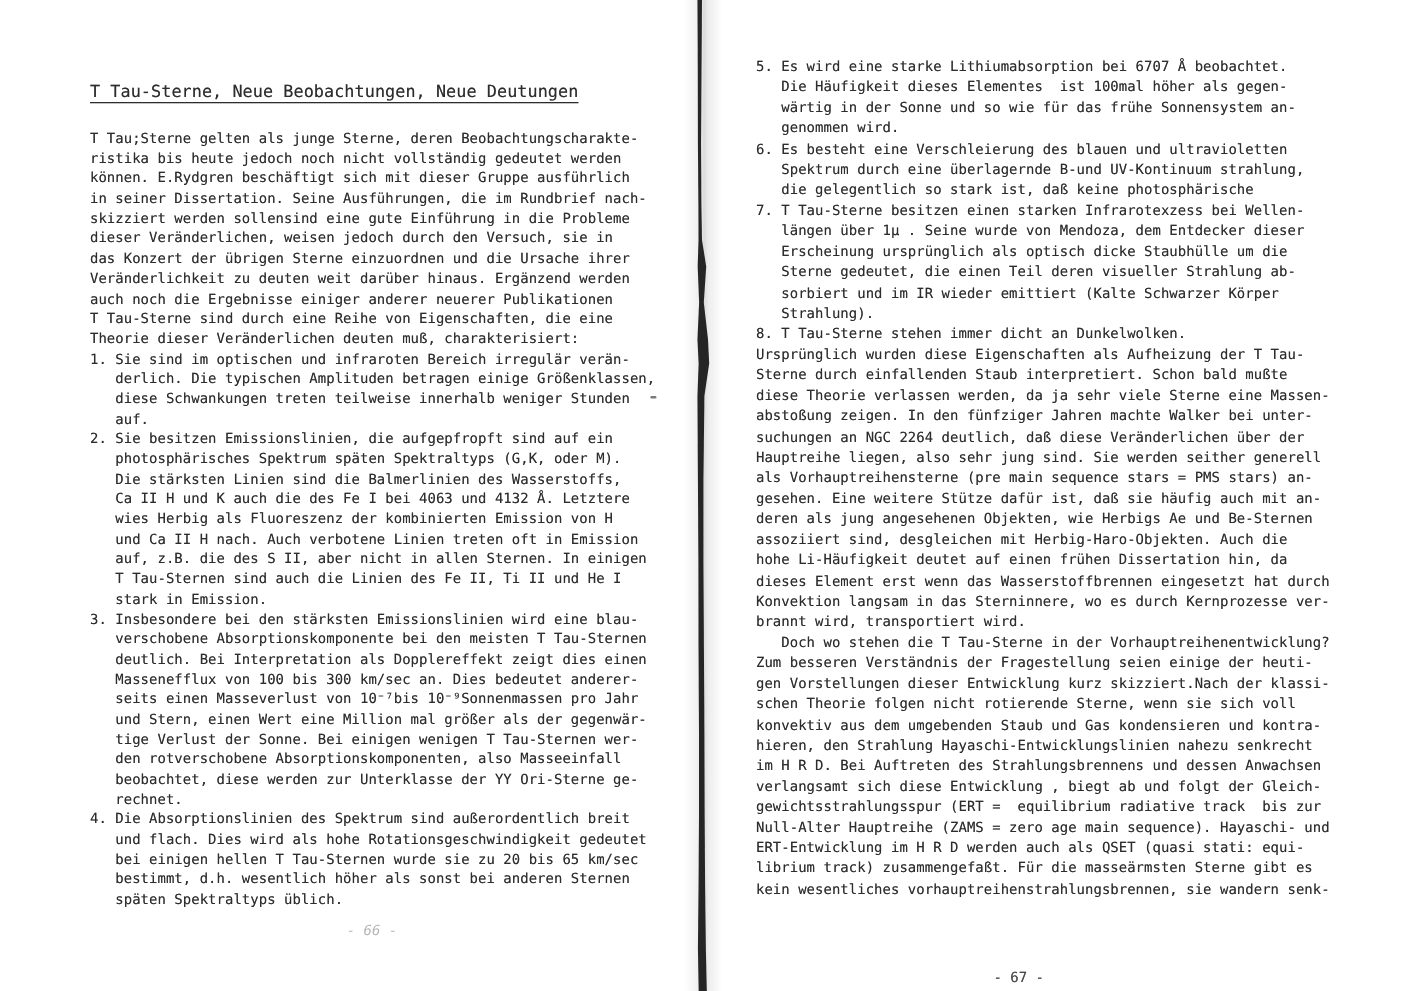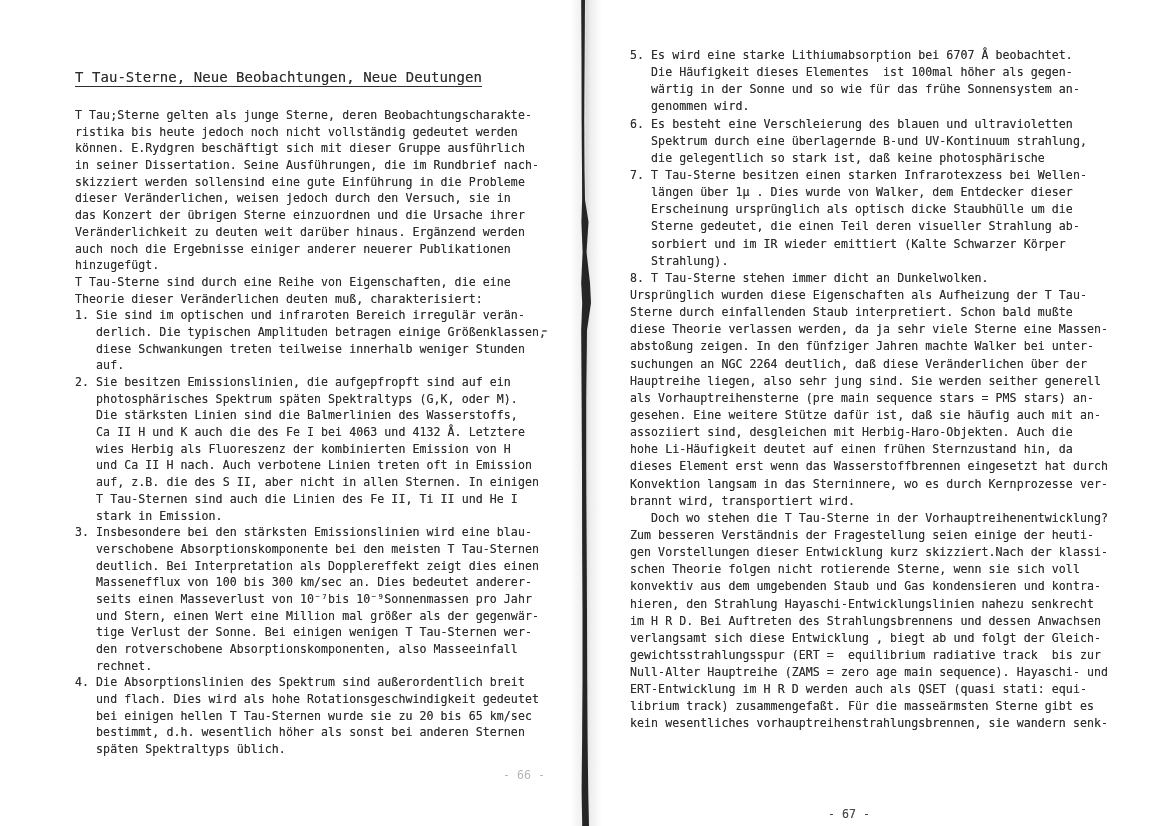--- a/index.html
+++ b/index.html
@@ -53,23 +53,24 @@
   }
   .pageno {
     position: absolute;
     font-size: 11.6px;
     white-space: pre;
   }
   .pageno-left {
     left: 0;
     top: 715px;
     width: 470px;
-    text-align: right;
+    text-align: center;
     color: #b5b5b5;
     text-shadow: none;
+    font-style: italic;
   }
   .pageno-right {
     left: 198px;
     top: 760px;
     color: #4a4a4a;
   }
   .spine {
     position: absolute;
     left: 566px;
     top: 0;
@@ -94,21 +95,20 @@
     <div id="left-lines">
         <div class="tline">T Tau;Sterne gelten als junge Sterne, deren Beobachtungscharakte-</div>
         <div class="tline">ristika bis heute jedoch noch nicht vollständig gedeutet werden</div>
         <div class="tline">können. E.Rydgren beschäftigt sich mit dieser Gruppe ausführlich</div>
         <div class="tline">in seiner Dissertation. Seine Ausführungen, die im Rundbrief nach-</div>
         <div class="tline">skizziert werden sollensind eine gute Einführung in die Probleme</div>
         <div class="tline">dieser Veränderlichen, weisen jedoch durch den Versuch, sie in</div>
         <div class="tline">das Konzert der übrigen Sterne einzuordnen und die Ursache ihrer</div>
         <div class="tline">Veränderlichkeit zu deuten weit darüber hinaus. Ergänzend werden</div>
         <div class="tline">auch noch die Ergebnisse einiger anderer neuerer Publikationen</div>
-        <div class="tline">hinzugefügt.</div>
         <div class="tline">T Tau-Sterne sind durch eine Reihe von Eigenschaften, die eine</div>
         <div class="tline">Theorie dieser Veränderlichen deuten muß, charakterisiert:</div>
         <div class="tline">1. Sie sind im optischen und infraroten Bereich irregulär verän-</div>
         <div class="tline">   derlich. Die typischen Amplituden betragen einige Größenklassen,</div>
         <div class="tline">   diese Schwankungen treten teilweise innerhalb weniger Stunden</div>
         <div class="tline">   auf.</div>
         <div class="tline">2. Sie besitzen Emissionslinien, die aufgepfropft sind auf ein</div>
         <div class="tline">   photosphärisches Spektrum späten Spektraltyps (G,K, oder M).</div>
         <div class="tline">   Die stärksten Linien sind die Balmerlinien des Wasserstoffs,</div>
         <div class="tline">   Ca II H und K auch die des Fe I bei 4063 und 4132 Å. Letztere</div>
@@ -118,20 +118,21 @@
         <div class="tline">   T Tau-Sternen sind auch die Linien des Fe II, Ti II und He I</div>
         <div class="tline">   stark in Emission.</div>
         <div class="tline">3. Insbesondere bei den stärksten Emissionslinien wird eine blau-</div>
         <div class="tline">   verschobene Absorptionskomponente bei den meisten T Tau-Sternen</div>
         <div class="tline">   deutlich. Bei Interpretation als Dopplereffekt zeigt dies einen</div>
         <div class="tline">   Massenefflux von 100 bis 300 km/sec an. Dies bedeutet anderer-</div>
         <div class="tline">   seits einen Masseverlust von 10⁻⁷bis 10⁻⁹Sonnenmassen pro Jahr</div>
         <div class="tline">   und Stern, einen Wert eine Million mal größer als der gegenwär-</div>
         <div class="tline">   tige Verlust der Sonne. Bei einigen wenigen T Tau-Sternen wer-</div>
         <div class="tline">   den rotverschobene Absorptionskomponenten, also Masseeinfall</div>
+        <div class="tline">   beobachtet, diese werden zur Unterklasse der YY Ori-Sterne ge-</div>
         <div class="tline">   rechnet.</div>
         <div class="tline">4. Die Absorptionslinien des Spektrum sind außerordentlich breit</div>
         <div class="tline">   und flach. Dies wird als hohe Rotationsgeschwindigkeit gedeutet</div>
         <div class="tline">   bei einigen hellen T Tau-Sternen wurde sie zu 20 bis 65 km/sec</div>
         <div class="tline">   bestimmt, d.h. wesentlich höher als sonst bei anderen Sternen</div>
         <div class="tline">   späten Spektraltyps üblich.</div>
       </div>
     <div class="pageno pageno-left">- 66 -</div>
   </section>
 
@@ -164,36 +165,37 @@
   <section class="page page-right">
     <div id="right-lines">
         <div class="tline rline">5. Es wird eine starke Lithiumabsorption bei 6707 Å beobachtet.</div>
         <div class="tline rline">   Die Häufigkeit dieses Elementes  ist 100mal höher als gegen-</div>
         <div class="tline rline">   wärtig in der Sonne und so wie für das frühe Sonnensystem an-</div>
         <div class="tline rline">   genommen wird.</div>
         <div class="tline rline">6. Es besteht eine Verschleierung des blauen und ultravioletten</div>
         <div class="tline rline">   Spektrum durch eine überlagernde B-und UV-Kontinuum strahlung,</div>
         <div class="tline rline">   die gelegentlich so stark ist, daß keine photosphärische</div>
         <div class="tline rline">7. T Tau-Sterne besitzen einen starken Infrarotexzess bei Wellen-</div>
-        <div class="tline rline">   längen über 1μ . Dies wurde von Walker, dem Entdecker dieser</div>
+        <div class="tline rline">   längen über 1μ . Seine wurde von Mendoza, dem Entdecker dieser</div>
         <div class="tline rline">   Erscheinung ursprünglich als optisch dicke Staubhülle um die</div>
         <div class="tline rline">   Sterne gedeutet, die einen Teil deren visueller Strahlung ab-</div>
         <div class="tline rline">   sorbiert und im IR wieder emittiert (Kalte Schwarzer Körper</div>
         <div class="tline rline">   Strahlung).</div>
         <div class="tline rline">8. T Tau-Sterne stehen immer dicht an Dunkelwolken.</div>
         <div class="tline rline">Ursprünglich wurden diese Eigenschaften als Aufheizung der T Tau-</div>
         <div class="tline rline">Sterne durch einfallenden Staub interpretiert. Schon bald mußte</div>
         <div class="tline rline">diese Theorie verlassen werden, da ja sehr viele Sterne eine Massen-</div>
         <div class="tline rline">abstoßung zeigen. In den fünfziger Jahren machte Walker bei unter-</div>
         <div class="tline rline">suchungen an NGC 2264 deutlich, daß diese Veränderlichen über der</div>
         <div class="tline rline">Hauptreihe liegen, also sehr jung sind. Sie werden seither generell</div>
         <div class="tline rline">als Vorhauptreihensterne (pre main sequence stars = PMS stars) an-</div>
         <div class="tline rline">gesehen. Eine weitere Stütze dafür ist, daß sie häufig auch mit an-</div>
+        <div class="tline rline">deren als jung angesehenen Objekten, wie Herbigs Ae und Be-Sternen</div>
         <div class="tline rline">assoziiert sind, desgleichen mit Herbig-Haro-Objekten. Auch die</div>
-        <div class="tline rline">hohe Li-Häufigkeit deutet auf einen frühen Sternzustand hin, da</div>
+        <div class="tline rline">hohe Li-Häufigkeit deutet auf einen frühen Dissertation hin, da</div>
         <div class="tline rline">dieses Element erst wenn das Wasserstoffbrennen eingesetzt hat durch</div>
         <div class="tline rline">Konvektion langsam in das Sterninnere, wo es durch Kernprozesse ver-</div>
         <div class="tline rline">brannt wird, transportiert wird.</div>
         <div class="tline rline">   Doch wo stehen die T Tau-Sterne in der Vorhauptreihenentwicklung?</div>
         <div class="tline rline">Zum besseren Verständnis der Fragestellung seien einige der heuti-</div>
         <div class="tline rline">gen Vorstellungen dieser Entwicklung kurz skizziert.Nach der klassi-</div>
         <div class="tline rline">schen Theorie folgen nicht rotierende Sterne, wenn sie sich voll</div>
         <div class="tline rline">konvektiv aus dem umgebenden Staub und Gas kondensieren und kontra-</div>
         <div class="tline rline">hieren, den Strahlung Hayaschi-Entwicklungslinien nahezu senkrecht</div>
         <div class="tline rline">im H R D. Bei Auftreten des Strahlungsbrennens und dessen Anwachsen</div>

